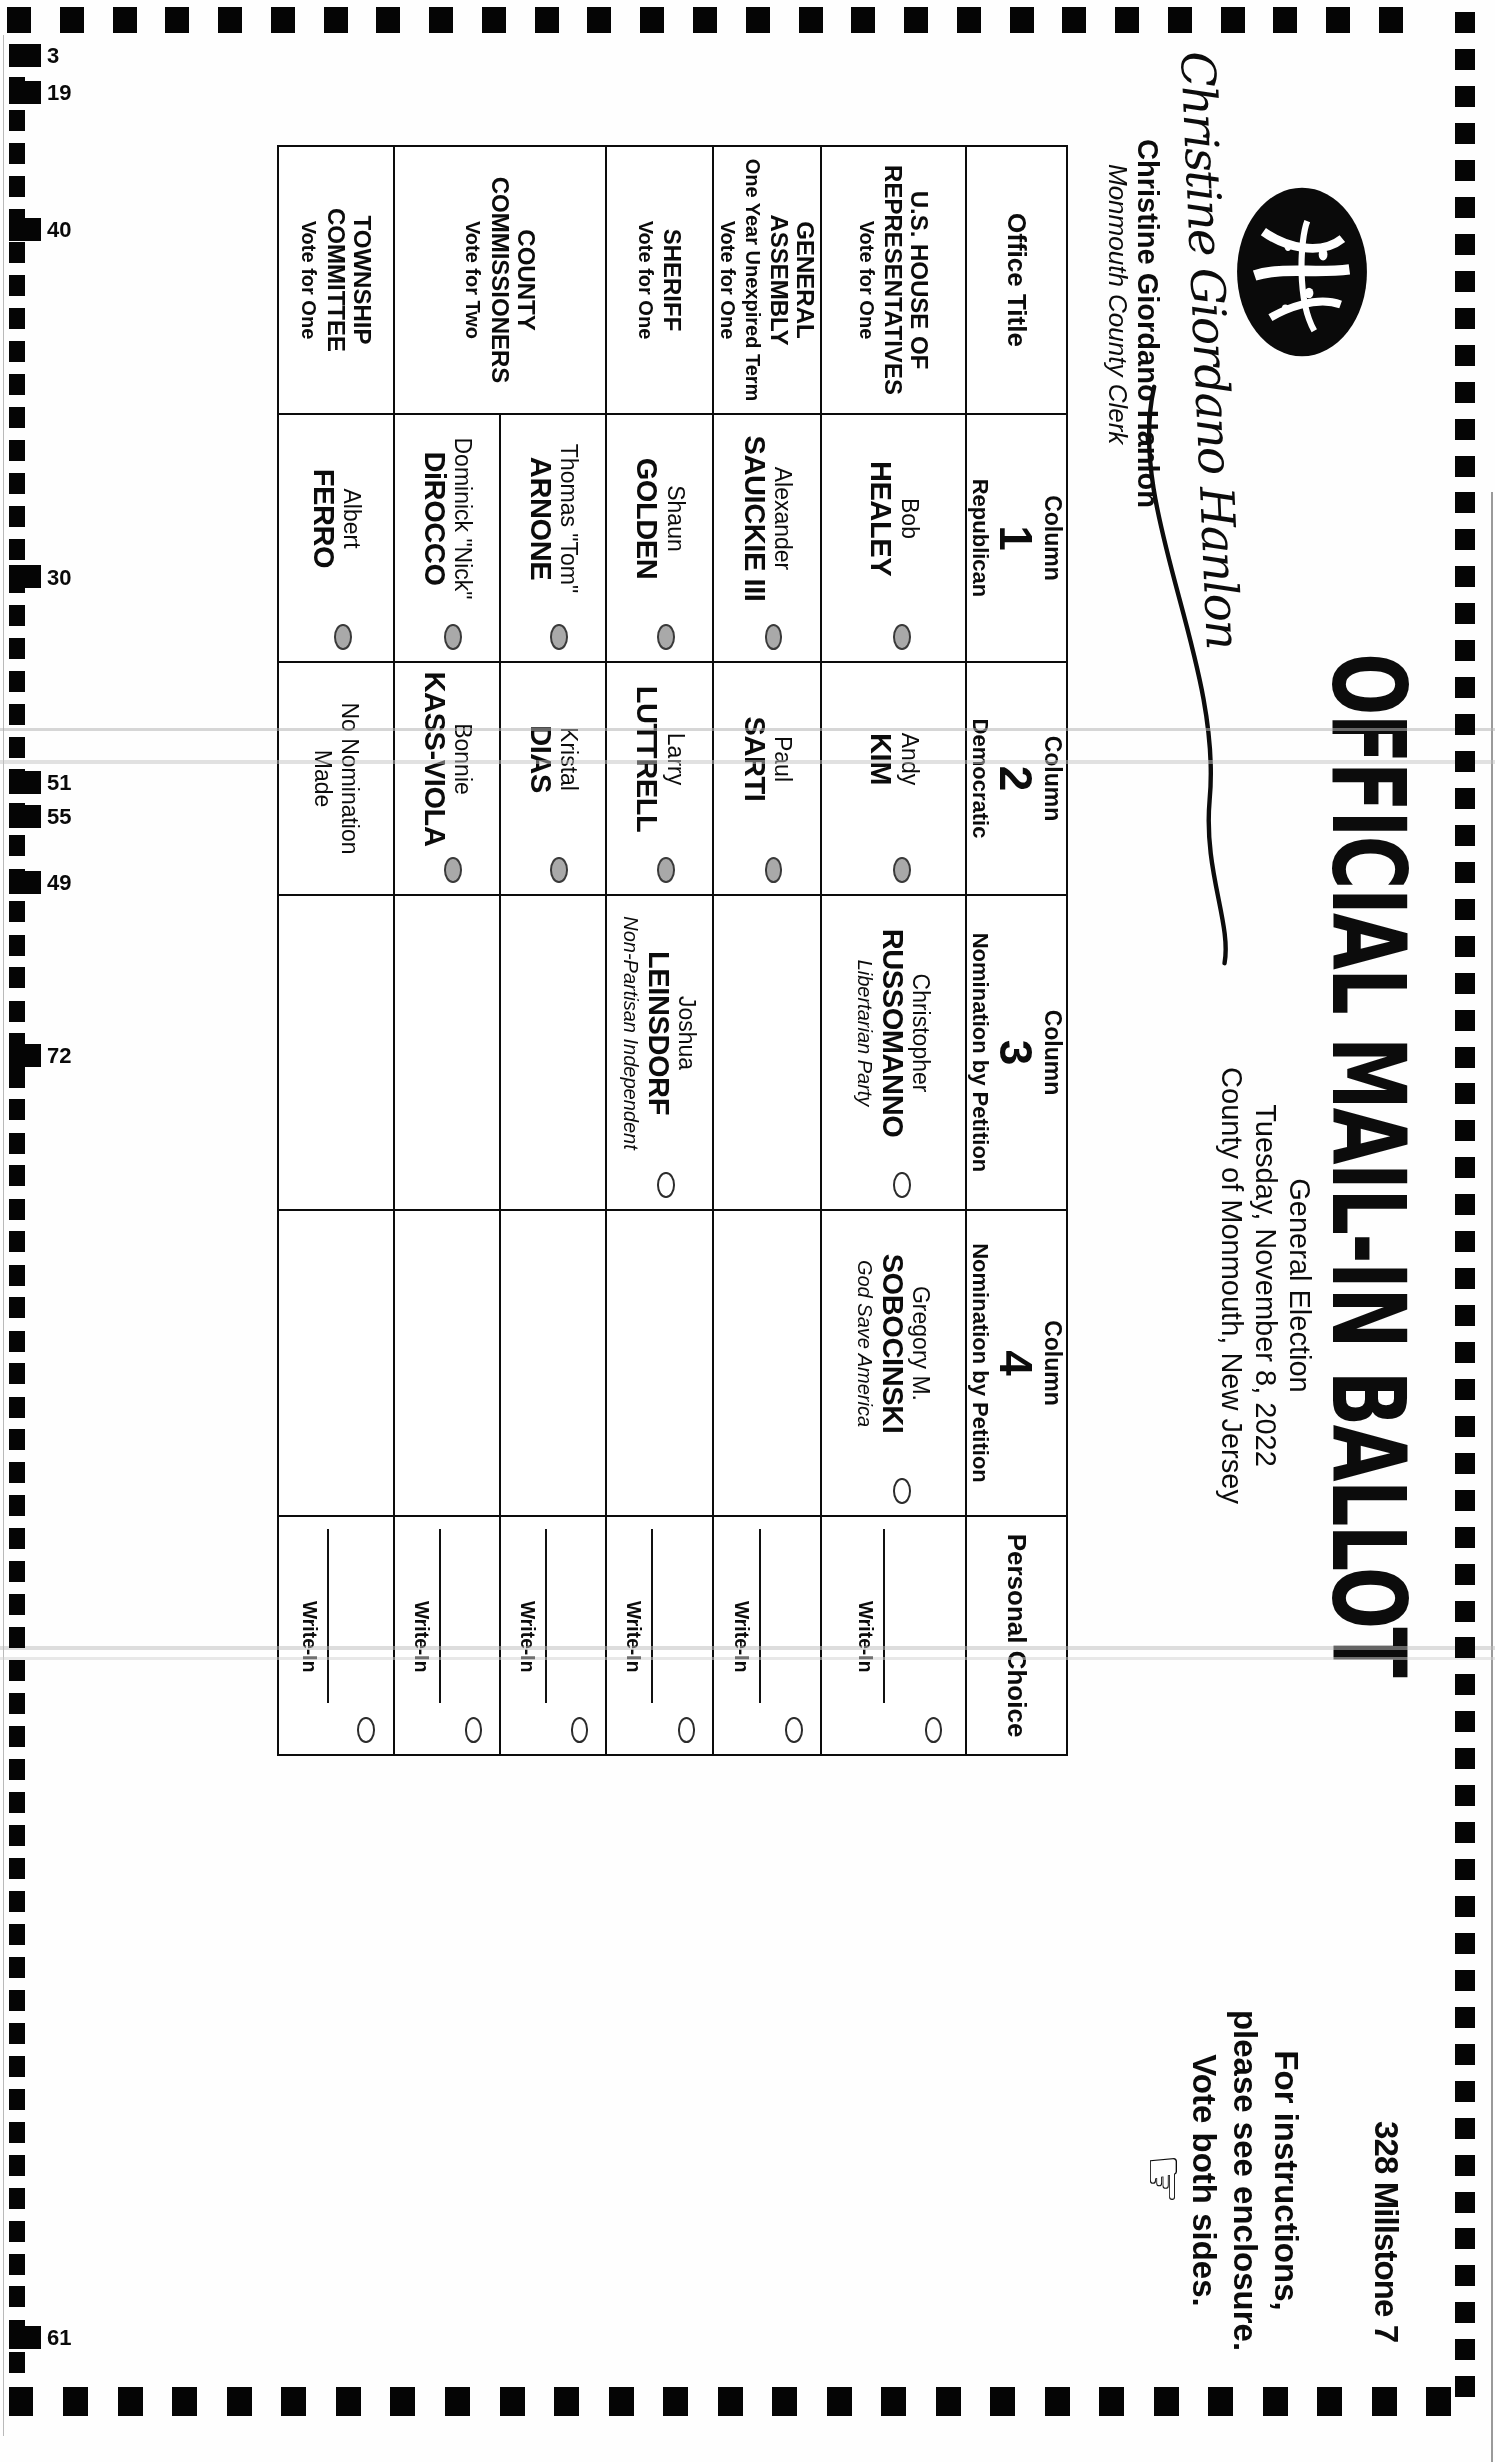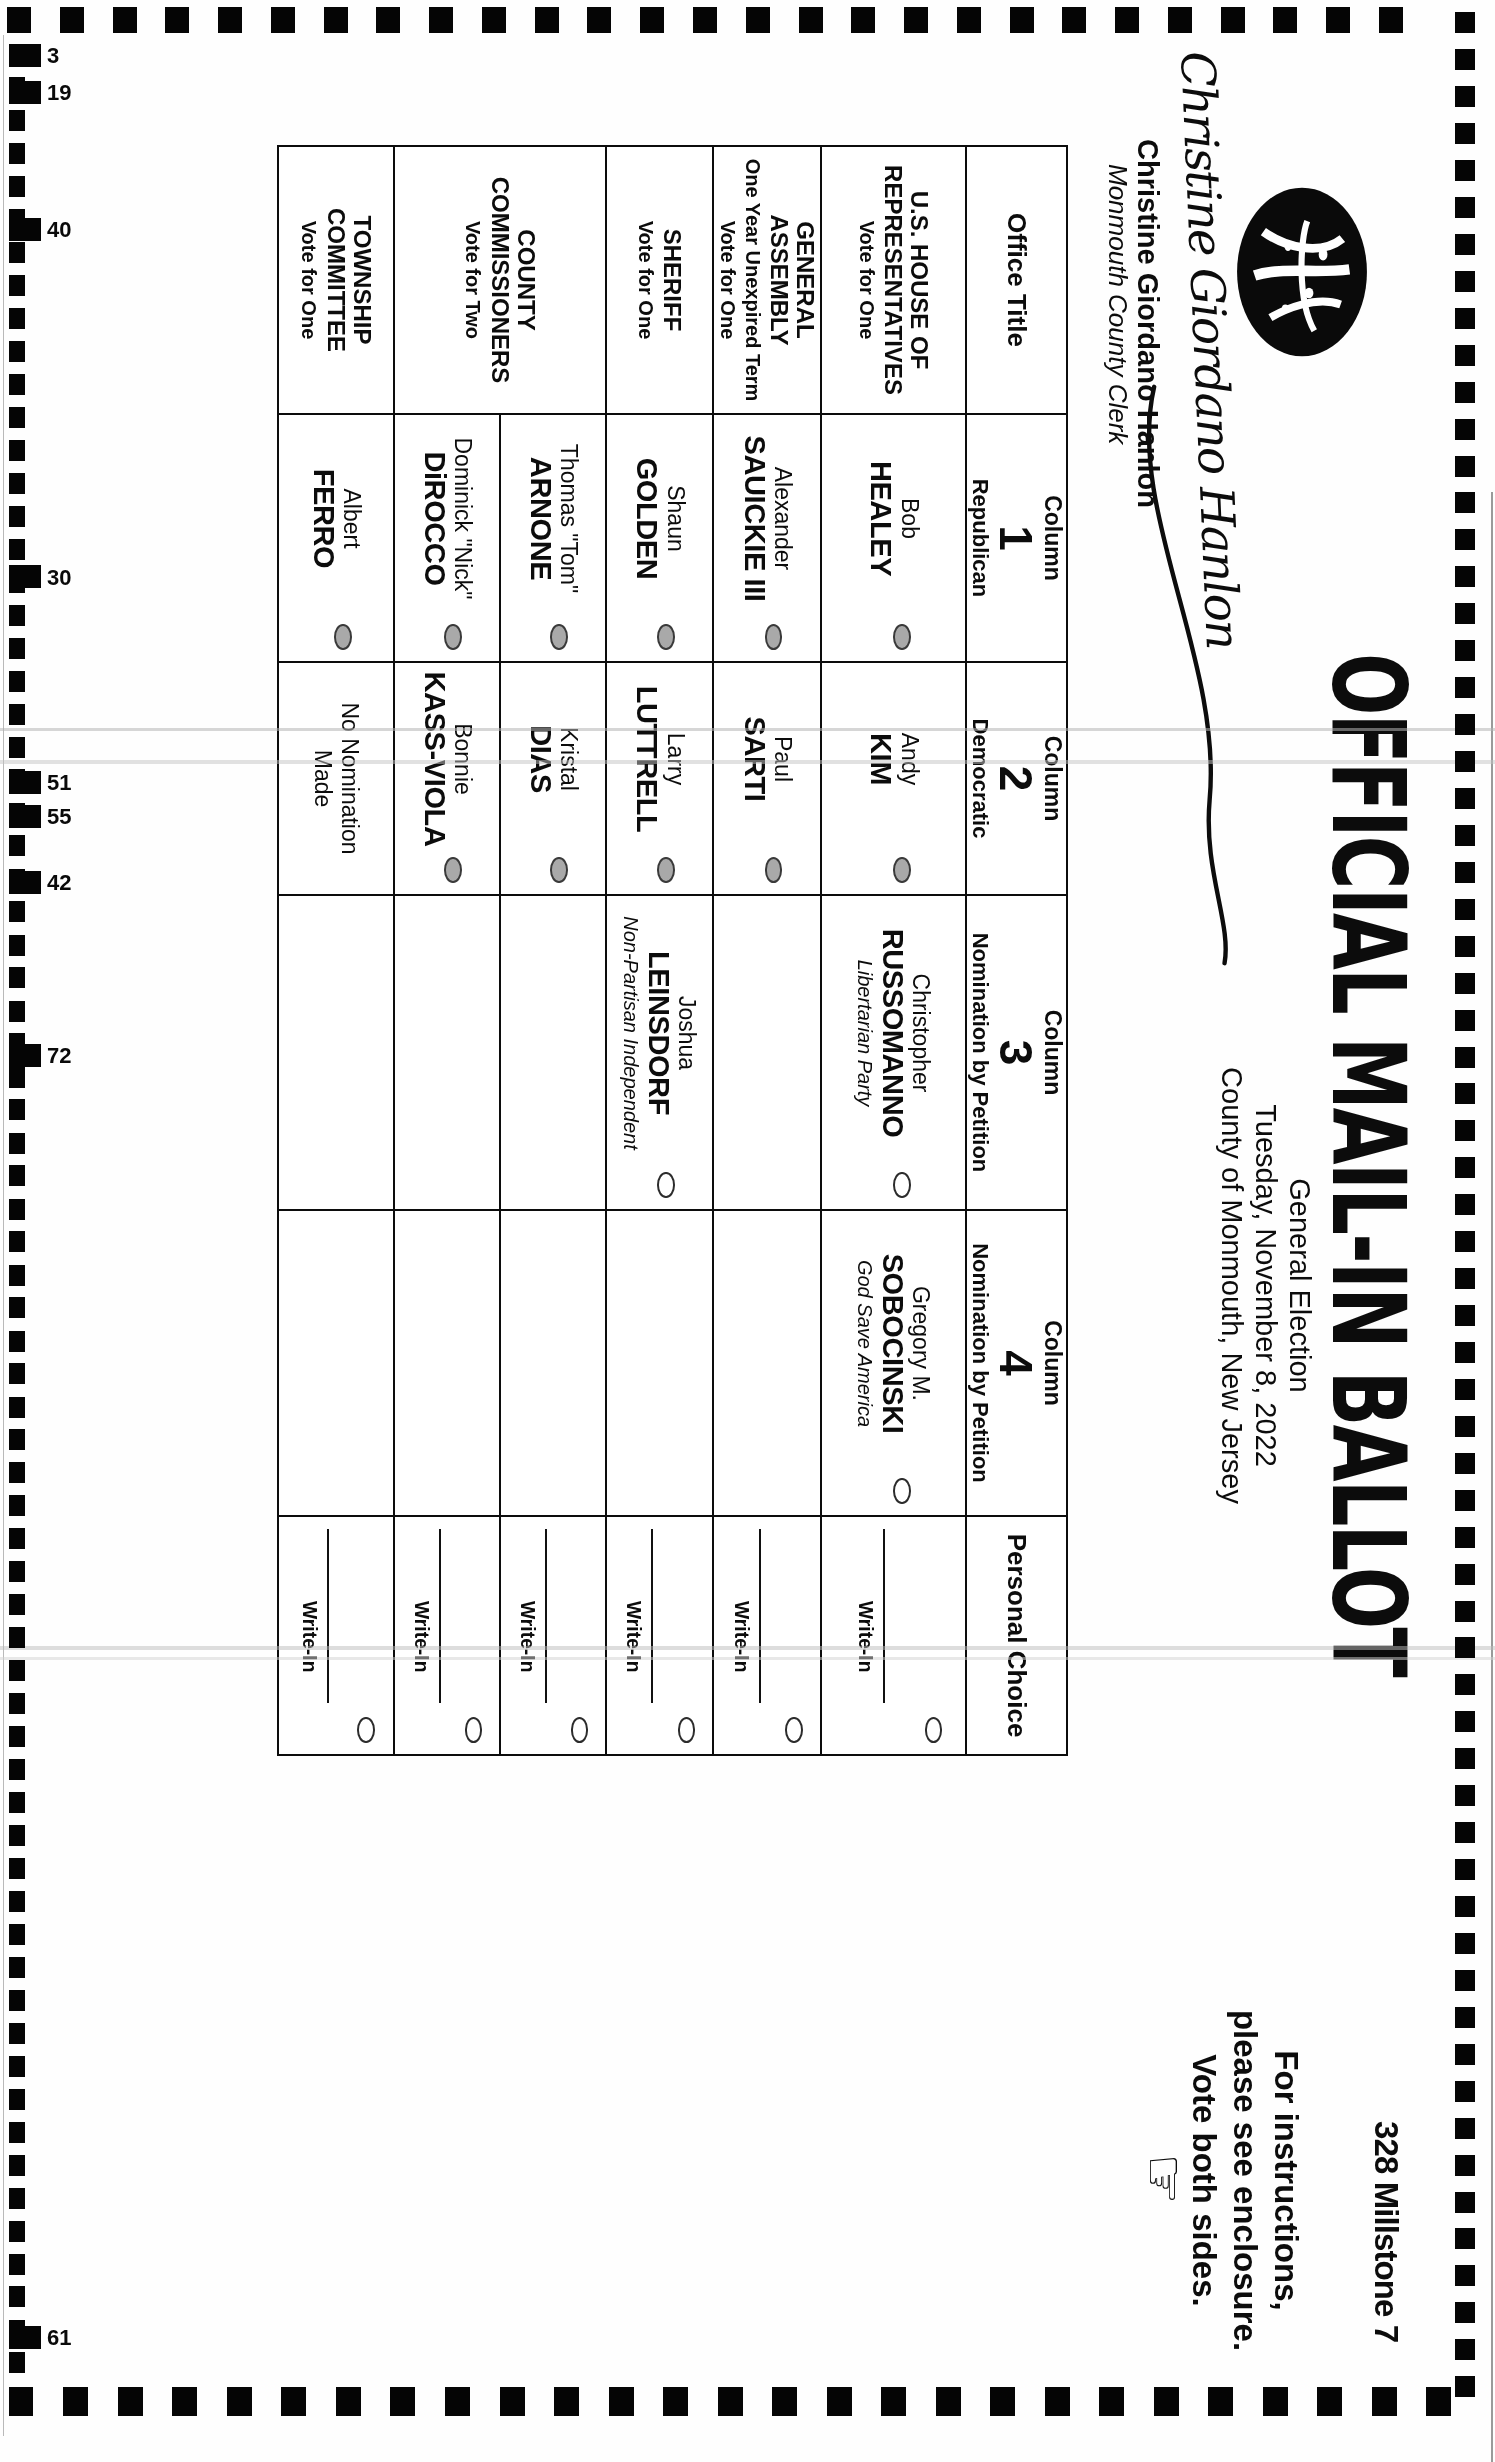--- a/index.html
+++ b/index.html
@@ -510,20 +510,20 @@
       <div class="tlabel" style="left: 47px; top: 80px;">19</div>
       <div class="tmark" style="left: 8.8px; top: 218px; width: 32px; height: 23px;"></div>
       <div class="tlabel" style="left: 47px; top: 217px;">40</div>
       <div class="tmark" style="left: 8.8px; top: 565px; width: 32px; height: 23px;"></div>
       <div class="tlabel" style="left: 47px; top: 565px;">30</div>
       <div class="tmark" style="left: 8.8px; top: 771px; width: 32px; height: 23px;"></div>
       <div class="tlabel" style="left: 47px; top: 770px;">51</div>
       <div class="tmark" style="left: 8.8px; top: 805px; width: 32px; height: 23px;"></div>
       <div class="tlabel" style="left: 47px; top: 804px;">55</div>
       <div class="tmark" style="left: 8.8px; top: 871px; width: 32px; height: 23px;"></div>
-      <div class="tlabel" style="left: 47px; top: 870px;">42</div>
+      <div class="tlabel" style="left: 47px; top: 870px;">49</div>
       <div class="tmark" style="left: 8.8px; top: 1044px; width: 32px; height: 23px;"></div>
       <div class="tlabel" style="left: 47px; top: 1043px;">72</div>
       <div class="tmark" style="left: 8.8px; top: 2326px; width: 32px; height: 23px;"></div>
       <div class="tlabel" style="left: 47px; top: 2325px;">61</div>
     </div>
 </div>
 
 
 </body></html>

